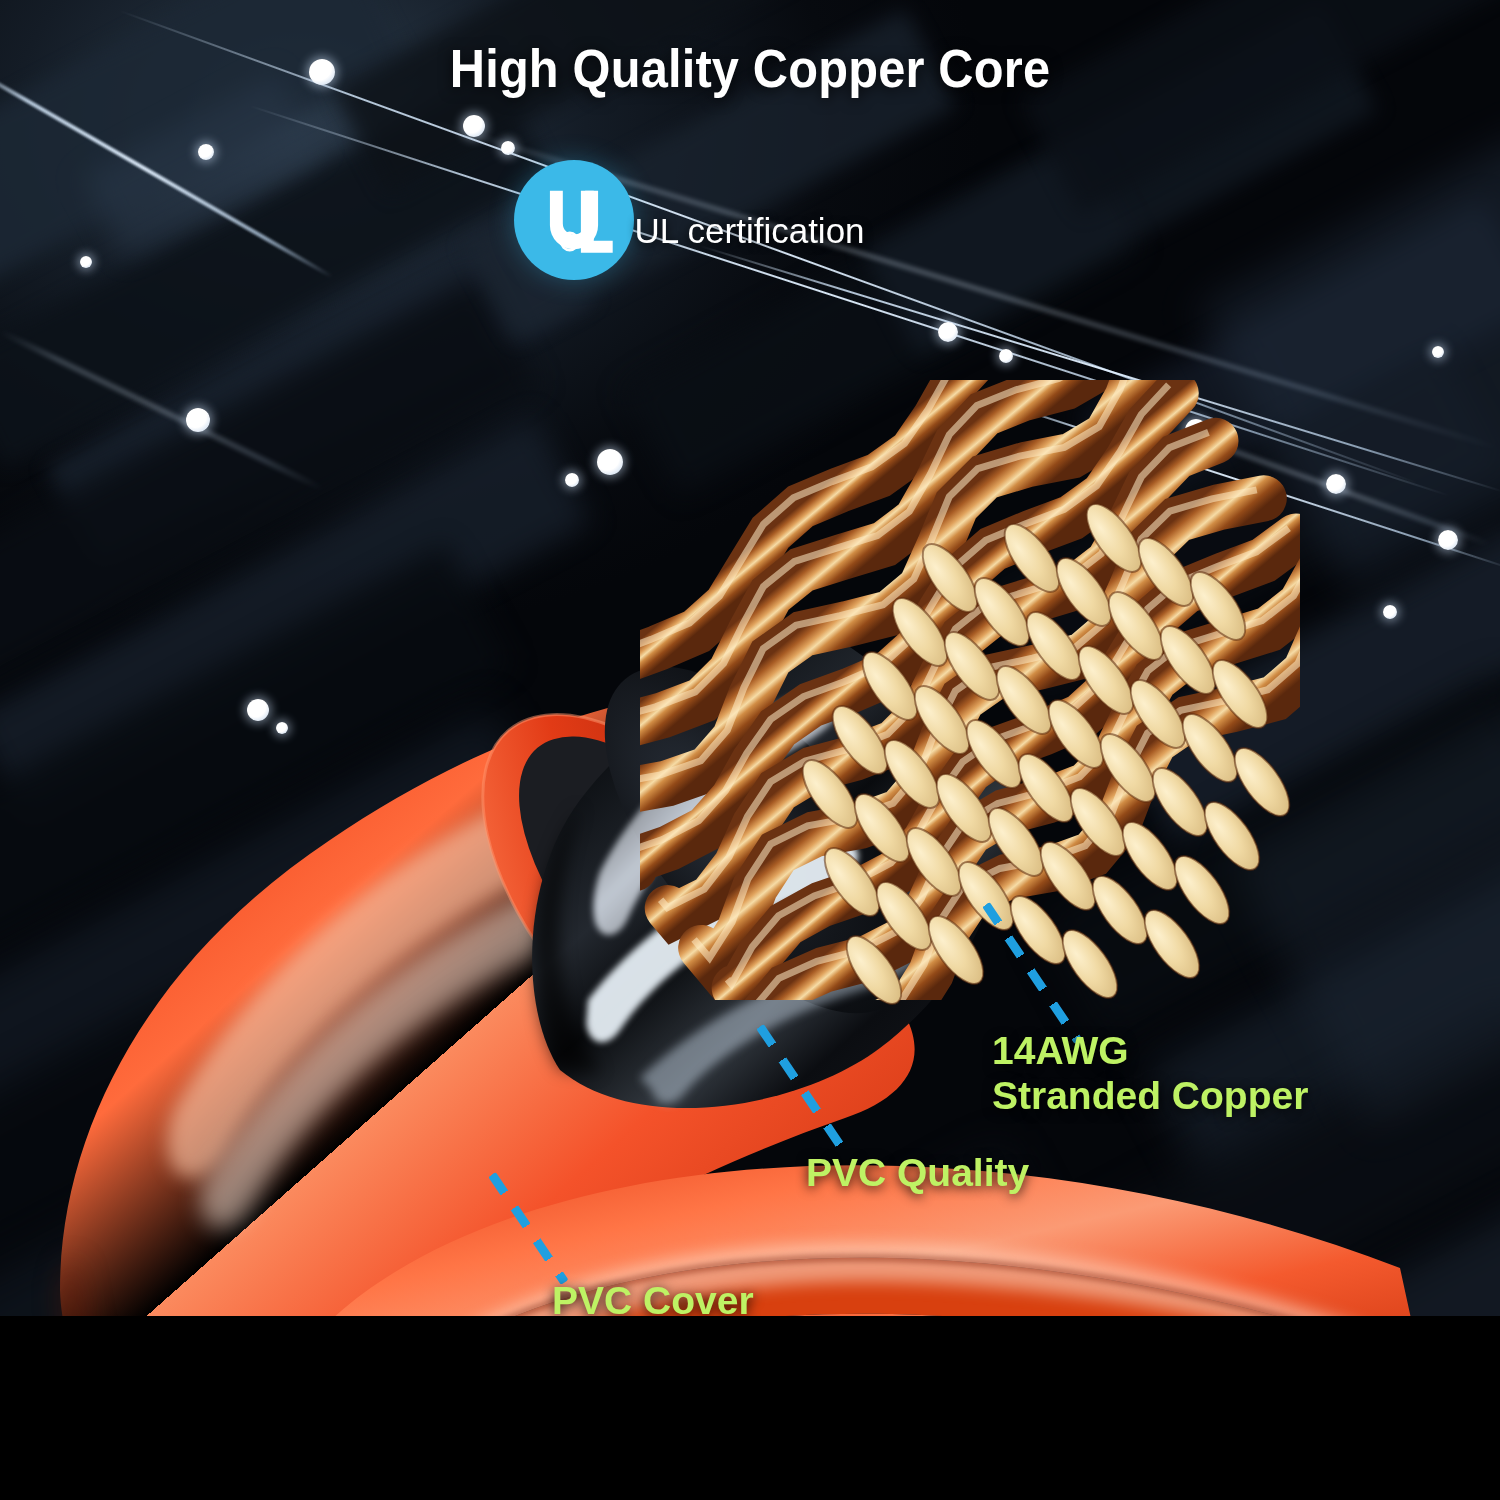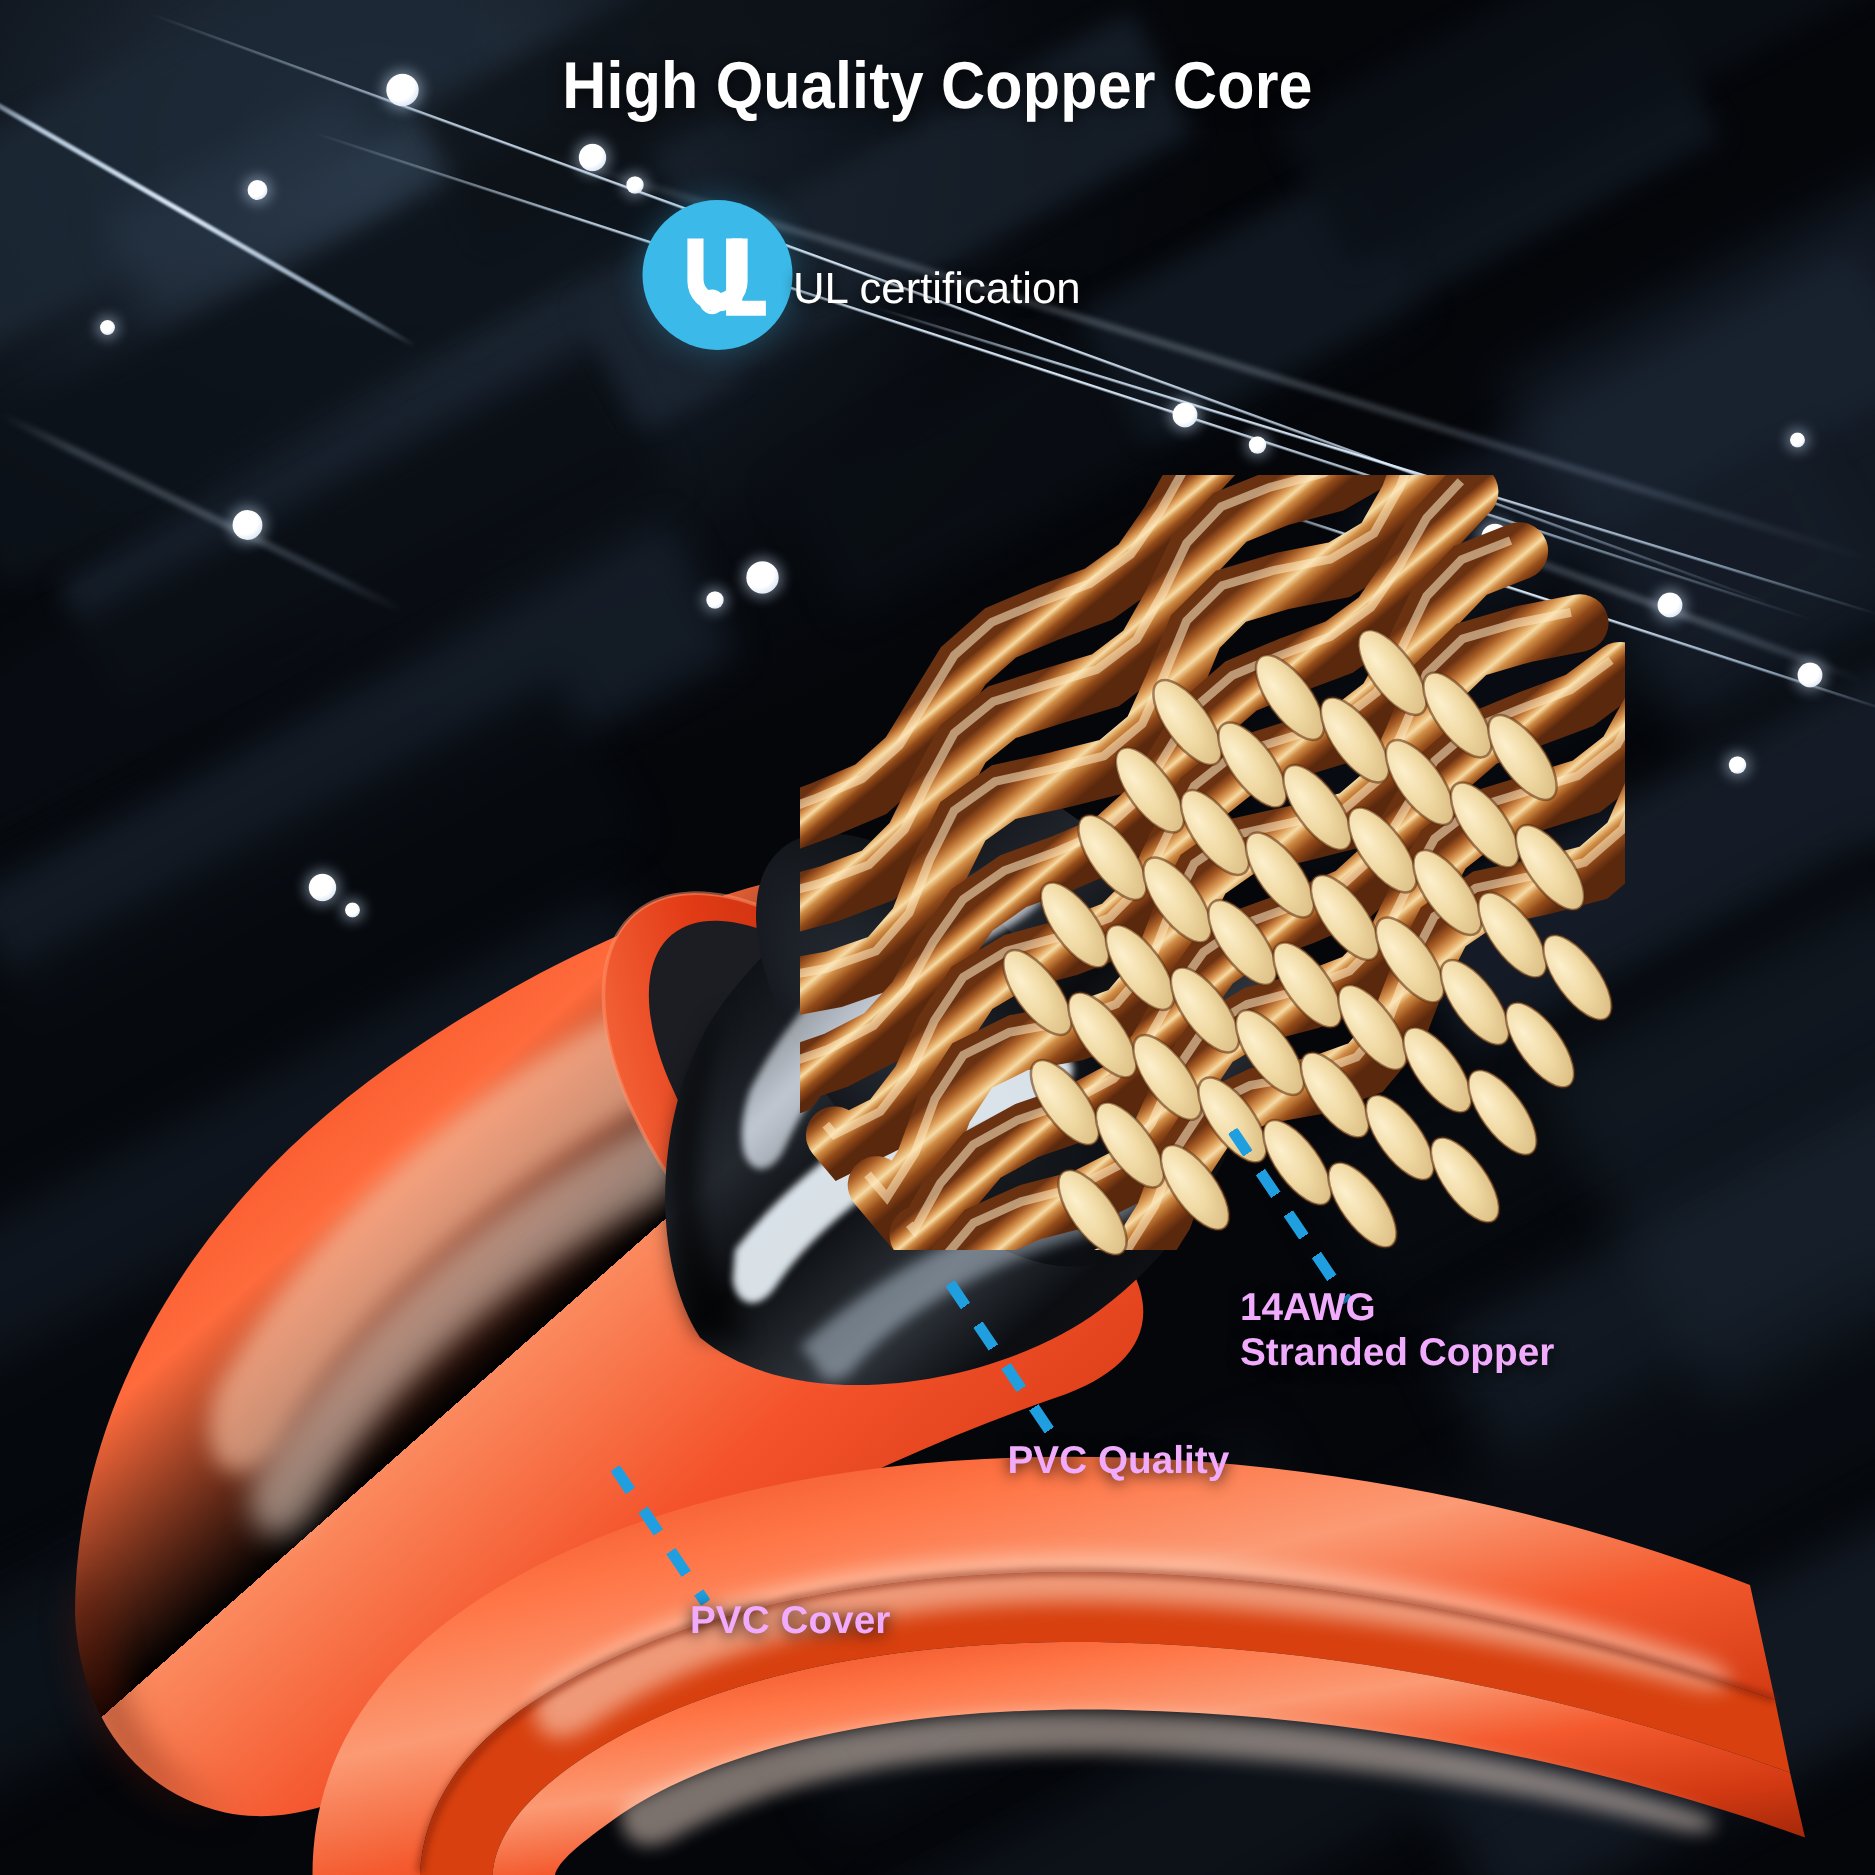--- a/index.html
+++ b/index.html
@@ -1,20 +1,20 @@
 <!DOCTYPE html>
 <html><head>
 <meta charset="utf-8">
 <style>
   html,body{margin:0;padding:0;background:#000;}
   body{font-family:"Liberation Sans","DejaVu Sans",sans-serif;}
 
   #stage{
     position:relative;
-    width:1500px;height:1500px;
+    width:1500px;height:1316px;
     overflow:hidden;
     background:#05080c;
   }
 
   
   .bg-base{
     position:absolute;inset:0;
     background:
       radial-gradient(ellipse 680px 520px at 300px 120px, #2b3a4a 0%, #141c26 42%, #070a0f 78%, #04060a 100%),
       radial-gradient(ellipse 900px 700px at 1250px 250px, #1a2430 0%, #0b1016 55%, #04060a 100%),
@@ -99,22 +99,22 @@
     text-shadow:0 2px 10px rgba(0,0,0,.85);
     white-space:nowrap;
   }
 
   
   #cable{position:absolute;left:0;top:0;width:1500px;height:1500px;pointer-events:none}
 
   
   .callout{
     position:absolute;
-    color:#f0abfc;
-    font-size:31px;
+    color:#bef264;
+    font-size:39px;
     font-weight:600;
     line-height:1.16;
     text-shadow:0 2px 12px rgba(0,0,0,.9);
     white-space:pre-line;
   }
   .dash-line{
     position:absolute;
     height:9px;
     transform-origin:left center;
     background:repeating-linear-gradient(90deg,#1f9fe0 0px,#1f9fe0 22px,rgba(0,0,0,0) 22px,rgba(0,0,0,0) 40px);

